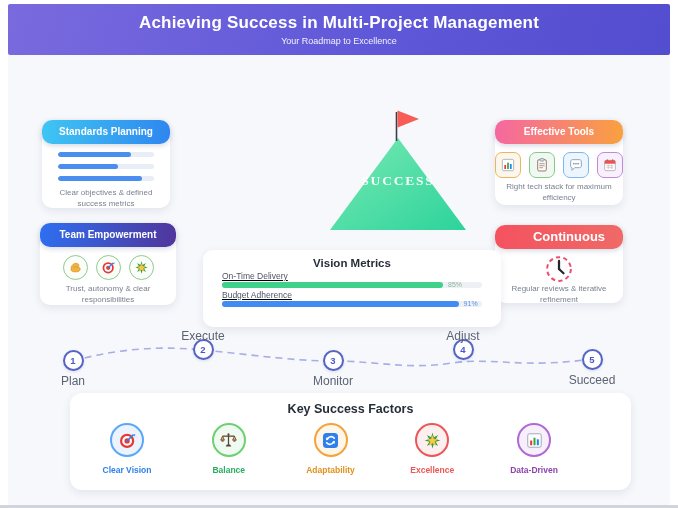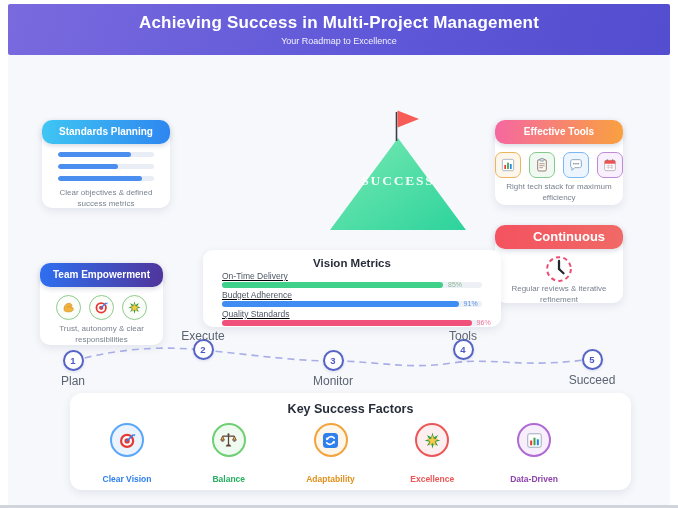--- a/index.html
+++ b/index.html
@@ -19,21 +19,21 @@
     box-shadow:0 3px 9px rgba(45,55,110,.10);}
   .pill{height:24px;line-height:24px;border-radius:10px;color:#fff;font-weight:700;font-size:10px;
     box-shadow:0 2px 5px rgba(45,55,110,.18);}
   .pill-sp{background:linear-gradient(95deg,#3fc6f3,#2e86f0);}
   .pill-te{background:linear-gradient(95deg,#2e6ff0,#50359b);}
   .pill-et{background:linear-gradient(95deg,#f567a1,#f9a13f);}
   .pill-ci{background:linear-gradient(95deg,#f4525f,#f06a66);font-size:13px;padding-left:20px;}
   .cap{font-size:8px;color:#7a8290;line-height:1.35;margin:4px auto 0;width:112px;}
 
   .sp{left:42px;top:120px;width:128px;height:88px;}
-  .te{left:40px;top:223px;width:123px;height:82px;margin-top:40px;}
+  .te{left:40px;top:223px;width:136px;height:82px;}
   .et{left:495px;top:120px;width:128px;height:85px;}
   .ci{left:495px;top:225px;width:128px;height:78px;}
 
   .minibars{margin:8px 16px 0;}
   .mb{height:5px;background:#e9eef6;border-radius:3px;margin-bottom:7px;overflow:hidden;}
   .mb i{display:block;height:100%;border-radius:3px;}
 
   .crow{display:flex;justify-content:center;gap:8px;margin:8px 0 0;}
   .cir{width:23px;height:23px;border-radius:50%;border:1.5px solid #8ecb8f;background:#fbfdf8;
     display:flex;align-items:center;justify-content:center;}
@@ -65,21 +65,21 @@
   .tl-svg{position:absolute;left:0;top:340px;width:678px;height:45px;}
   .step{position:absolute;width:21px;height:21px;box-sizing:border-box;border:2px solid #5664c6;
     border-radius:50%;background:#fff;display:flex;align-items:center;justify-content:center;
     font-size:9.5px;font-weight:600;color:#4a58c6;box-shadow:0 1px 3px rgba(60,70,140,.15);}
   .tlab{position:absolute;width:60px;text-align:center;font-size:12px;color:#5b6472;}
 
   
   .factors{left:70px;top:393px;width:561px;height:97px;border-radius:12px;}
   .factors h2{margin:9px 0 0;font-size:12.5px;color:#272e3a;}
   .frow{display:flex;justify-content:space-between;padding:7px 64px 0 24px;}
-  .factor{width:66px;display:flex;flex-direction:column;align-items:center;gap:17px;}
+  .factor{width:66px;display:flex;flex-direction:column;align-items:center;gap:8px;}
   .fcir{width:34px;height:34px;box-sizing:border-box;border-radius:50%;border:2px solid;
     display:flex;align-items:center;justify-content:center;}
   .fcir .ic{width:19px;height:19px;}
   .flabel{font-size:8.5px;font-weight:700;}
   .ic{display:block;}
 </style>
 </head>
 <body>
 
 <svg width="0" height="0" style="position:absolute" aria-hidden="true">
@@ -260,27 +260,20 @@
         <em class="mpct" style="left: 85%; color: rgb(143, 184, 155);">85%</em>
       </div>
     </div>
     <div class="mrow">
       <span class="mlabel">Budget Adherence</span>
       <div class="mtrack">
         <i class="mfill" style="width: 91%; background: rgb(63, 140, 243);"></i>
         <em class="mpct" style="left: 91%; color: rgb(91, 143, 240);">91%</em>
       </div>
     </div>
-    <div class="mrow">
-      <span class="mlabel">Quality Standards</span>
-      <div class="mtrack">
-        <i class="mfill" style="width: 96%; background: rgb(240, 80, 122);"></i>
-        <em class="mpct" style="left: 96%; color: rgb(242, 119, 160);">96%</em>
-      </div>
-    </div>
   </section>
 
   <svg class="tl-svg" viewBox="0 0 678 45">
     <path d="M73 21 C120 8 160 6 203 10 C246 14 292 21 333 21 C378 21 408 30 452 23 C495 17 520 29 592 19" fill="none" stroke="#a8aee6" stroke-width="1.6" stroke-dasharray="7 5"></path>
   </svg>
   <div class="step" style="left:62.5px;top:350px;">
       <span>1</span>
     </div>
   <div class="step" style="left:192.5px;top:339px;">
       <span>2</span>
@@ -290,21 +283,21 @@
     </div>
   <div class="step" style="left:452.5px;top:339px;">
       <span>4</span>
     </div>
   <div class="step" style="left:581.5px;top:349px;">
       <span>5</span>
     </div>
   <div class="tlab" style="left:43px;top:374px;">Plan</div>
   <div class="tlab" style="left:173px;top:329px;">Execute</div>
   <div class="tlab" style="left:303px;top:374px;">Monitor</div>
-  <div class="tlab" style="left:433px;top:329px;">Tools</div>
+  <div class="tlab" style="left:433px;top:329px;">Adjust</div>
   <div class="tlab" style="left:562px;top:373px;">Succeed</div>
 
   <section class="card factors">
     <h2>Key Success Factors</h2>
     <div class="frow">
       <div class="factor">
         <span class="fcir" style="border-color: rgb(90, 167, 247); background: rgb(234, 243, 254);">
             <svg class="ic" aria-hidden="true">
               <use href="#sym-target"></use>
             </svg>

